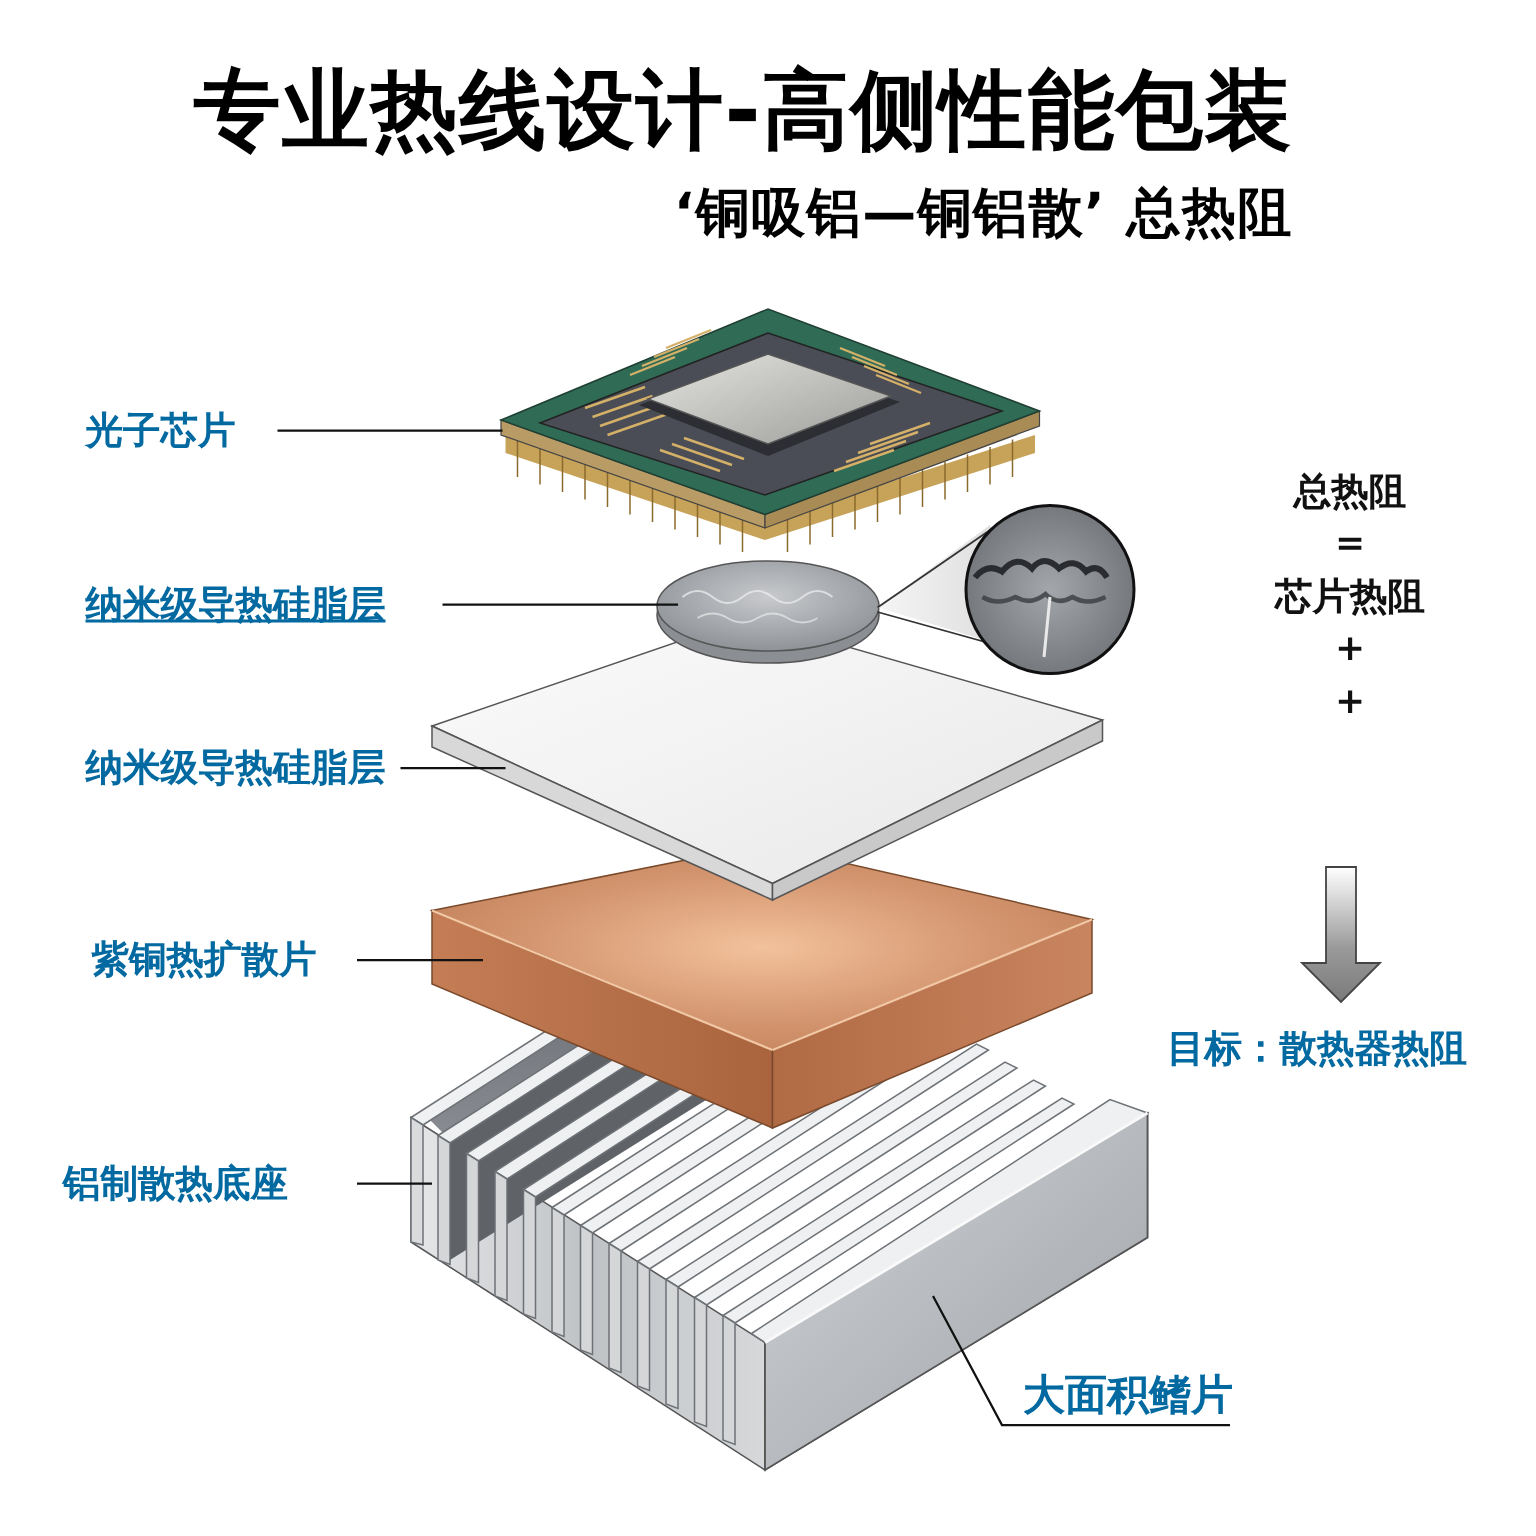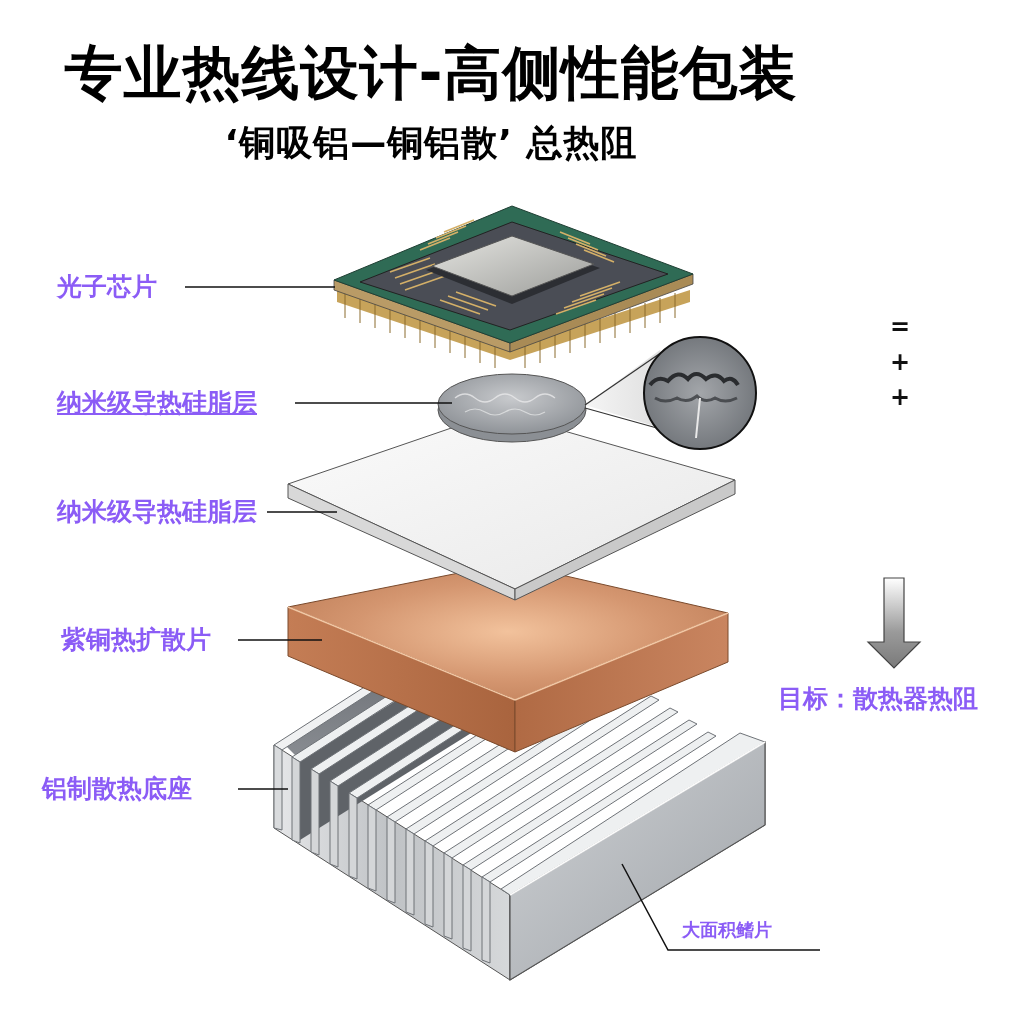--- a/index.html
+++ b/index.html
@@ -1,20 +1,20 @@
 <!DOCTYPE html>
 <html><head>
 <meta charset="utf-8">
 <style>
   html,body{margin:0;padding:0;background:#ffffff;}
   body{width:1024px;height:1024px;position:relative;overflow:hidden;font-family:"DejaVu Sans","Liberation Sans",sans-serif;color:#111;}
-  .title{position:absolute;left:0;width:862px;text-align:center;font-weight:bold;color:#000;letter-spacing:1px;}
+  .title{position:absolute;left:0;width:862px;text-align:right;font-weight:bold;color:#000;letter-spacing:1px;}
   .t1{top:38px;font-size:58px;line-height:70px;}
   .t2{top:110px;font-size:36px;line-height:66px;}
-  .label{position:absolute;font-weight:bold;font-size:25px;line-height:32px;color:#8b5cf6;white-space:nowrap;}
+  .label{position:absolute;font-weight:bold;font-size:25px;line-height:32px;color:#0369a1;white-space:nowrap;}
   .eq{position:absolute;left:790px;width:220px;text-align:center;font-weight:bold;color:#111;}
   .eq div{font-size:25px;line-height:35px;}
   .eq .op{font-size:24px;line-height:35px;}
   svg.stage{position:absolute;left:0;top:0;}
 </style>
 </head>
 <body>
 
 <div class="title t1">专业热线设计-高侧性能包装</div>
 <div class="title t2">‘铜吸铝—铜铝散’ 总热阻</div>
@@ -228,21 +228,23 @@
     <polygon points="884,578 904,578 904,642 920,642 894,668 868,642 884,642" fill="url(#arrowG)" stroke="#444" stroke-width="1.2"></polygon>
   </g>
 </svg>
 
 <div class="label" style="left:57px;top:271px;">光子芯片</div>
 <div class="label" style="left:57px;top:387px;text-decoration:underline;">纳米级导热硅脂层</div>
 <div class="label" style="left:57px;top:496px;">纳米级导热硅脂层</div>
 <div class="label" style="left:61px;top:624px;">紫铜热扩散片</div>
 <div class="label" style="left:42px;top:773px;">铝制散热底座</div>
 
-<div class="label" style="left:682px;top:914px;font-size:18px;">大面积鳍片</div>
+<div class="label" style="left:682px;top:914px;font-size:28px;">大面积鳍片</div>
 
 <div class="eq" style="top:310px;">
+  <div>总热阻</div>
   <div class="op">=</div>
+  <div>芯片热阻</div>
   <div class="op">+</div>
   <div class="op">+</div>
 </div>
 
 <div class="label" style="left:778px;top:683px;font-size:25px;">目标：散热器热阻</div>
 
 </body></html>

